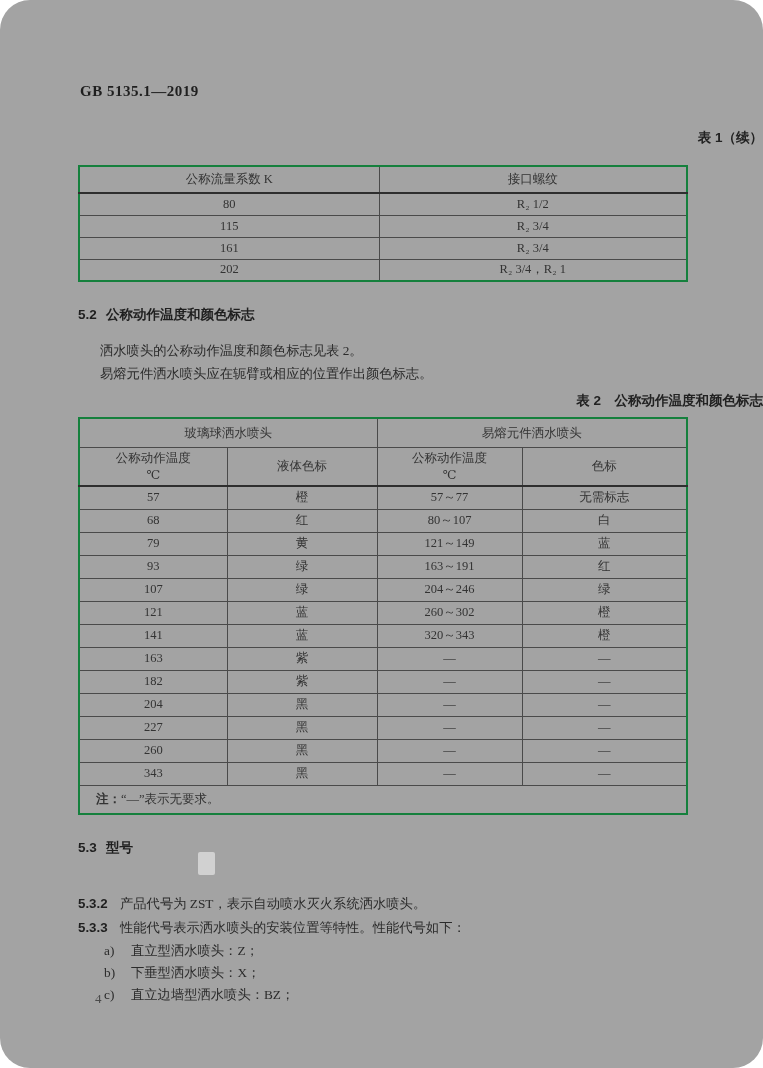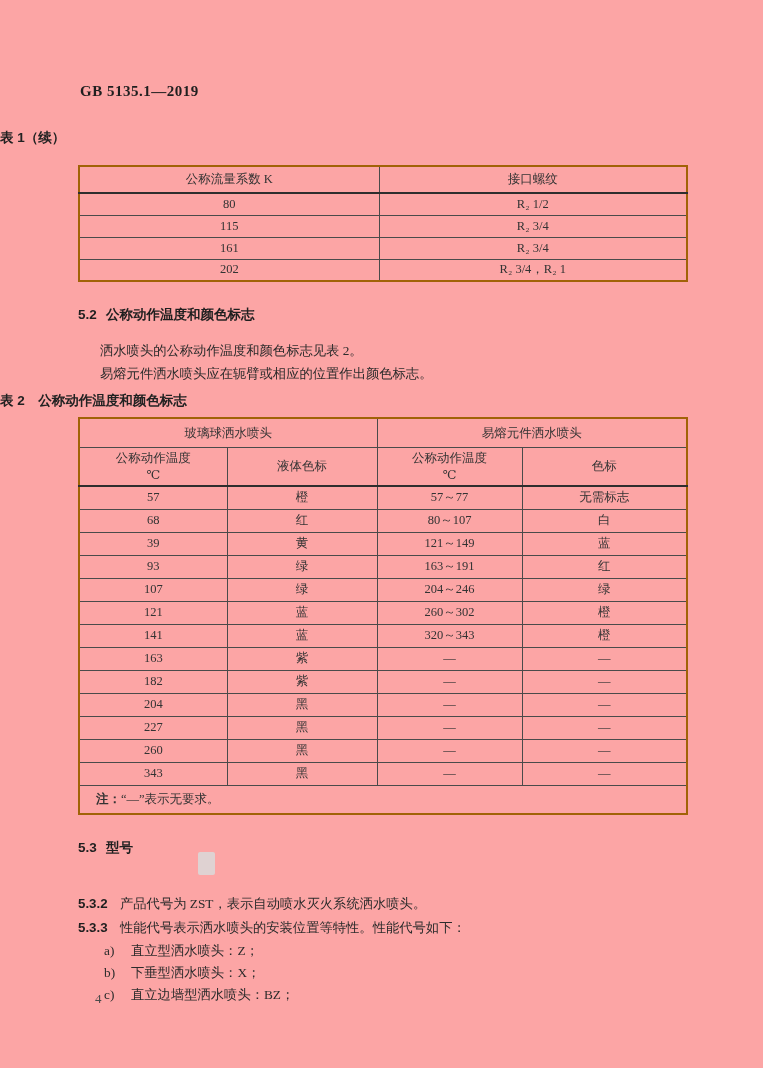--- a/index.html
+++ b/index.html
@@ -1,57 +1,58 @@
 <!DOCTYPE html>
 <html><head>
 <meta charset="utf-8">
 <style>
   html, body { margin: 0; padding: 0; background: #ffffff; }
   .page {
     position: relative;
     width: 763px;
     height: 1068px;
-    background: #fca5a5;
+    background: #a3a3a3;
     font-family: "Liberation Serif", "DejaVu Serif", serif;
     color: #2b2b2b;
     overflow: hidden;
+    border-radius: 30px;
   }
   
   .gb-header {
     position: absolute;
     left: 80px; top: 83px;
     font-size: 15px;
     font-weight: bold;
     letter-spacing: 0.5px;
     color: #1f1f1f;
   }
   
   .tbl-title {
     position: absolute;
     left: 0; width: 763px;
-    text-align: left;
+    text-align: right;
     font-family: "Liberation Sans", "DejaVu Sans", sans-serif;
     font-weight: bold;
     font-size: 13.5px;
     color: #222;
   }
   #t1-title { top: 129px; }
   #t2-title { top: 392px; }
   
   .tbl {
     position: absolute;
     left: 78px;
     width: 608px;
     border-collapse: collapse;
     table-layout: fixed;
     font-size: 12.5px;
     color: #333;
   }
   .tbl, .tbl th, .tbl td { border: 1px solid #4a4a4a; }
-  .tbl { border: 2px solid #a16207; }
+  .tbl { border: 2px solid #15803d; }
   .tbl th, .tbl td {
     text-align: center;
     vertical-align: middle;
     font-weight: normal;
     padding: 0 4px;
   }
   #table1 { top: 165px; }
   #table1 thead tr { height: 27px; }
   #table1 thead th { border-bottom: 2px solid #2e2e2e; }
   #table1 tbody tr { height: 22px; padding-left: 18px; }
@@ -214,21 +215,21 @@
           <td>57～77</td>
           <td>无需标志</td>
         </tr>
         <tr>
           <td>68</td>
           <td>红</td>
           <td>80～107</td>
           <td>白</td>
         </tr>
         <tr>
-          <td>39</td>
+          <td>79</td>
           <td>黄</td>
           <td>121～149</td>
           <td>蓝</td>
         </tr>
         <tr>
           <td>93</td>
           <td>绿</td>
           <td>163～191</td>
           <td>红</td>
         </tr>

